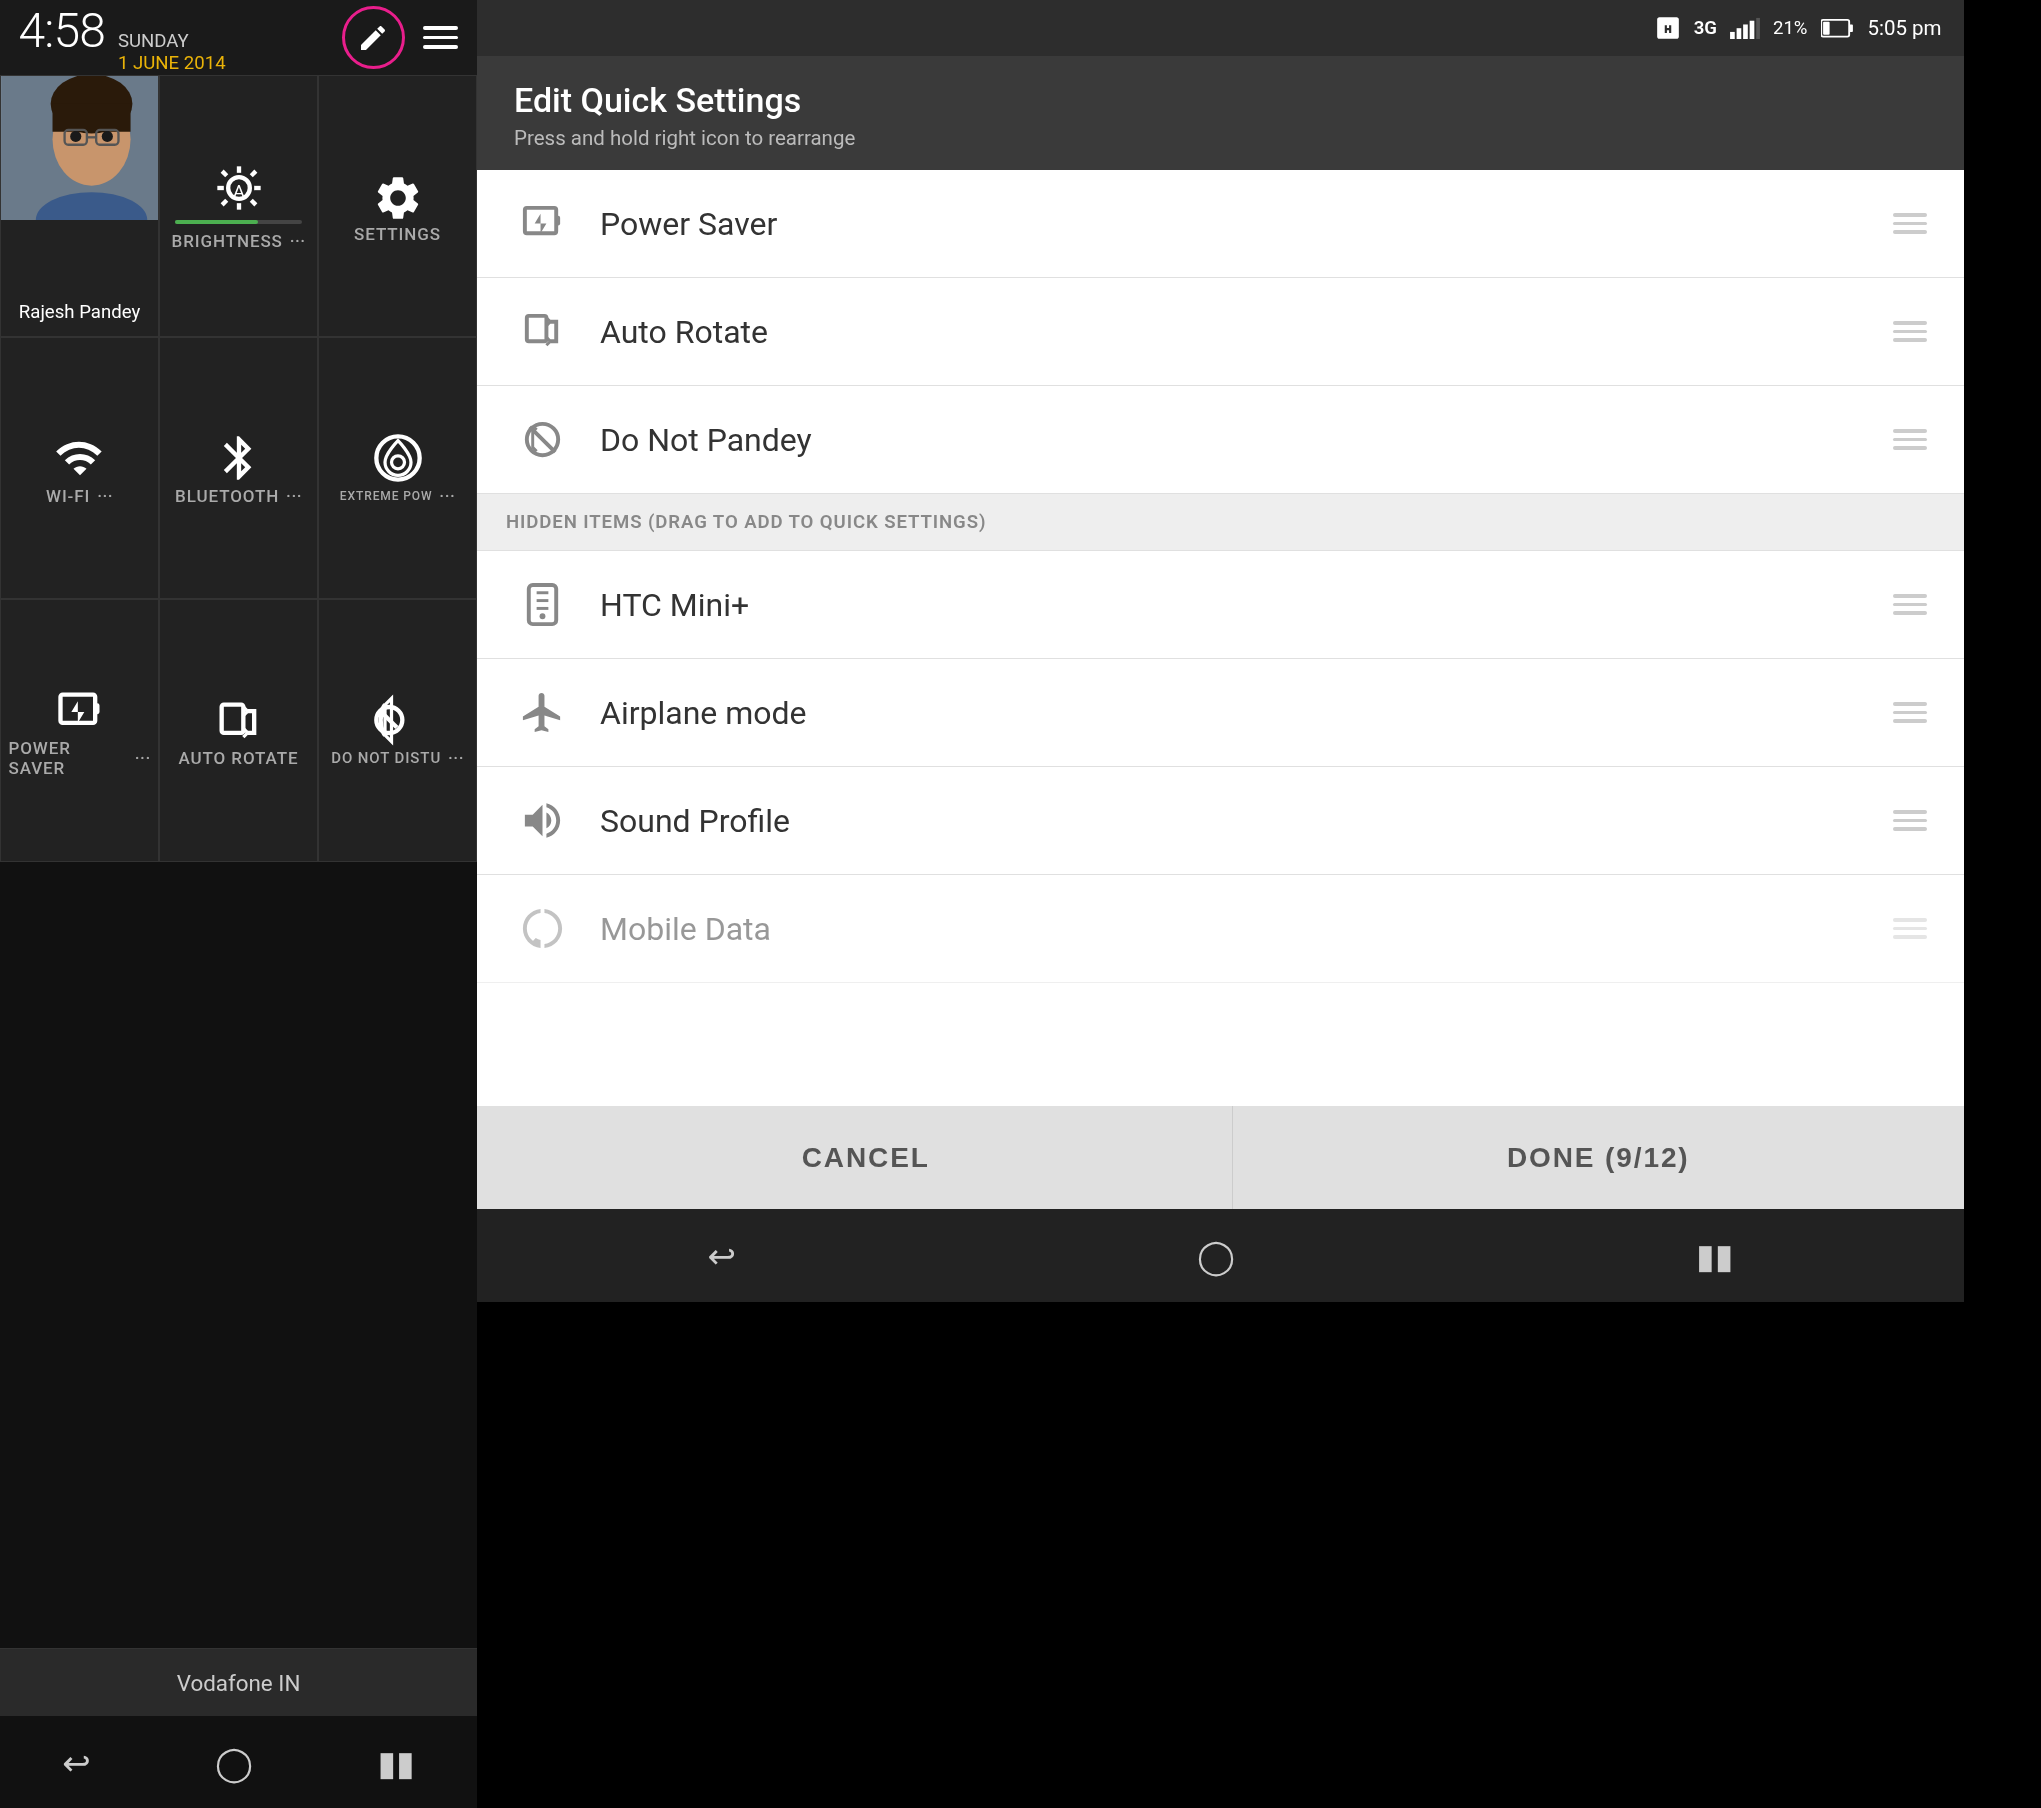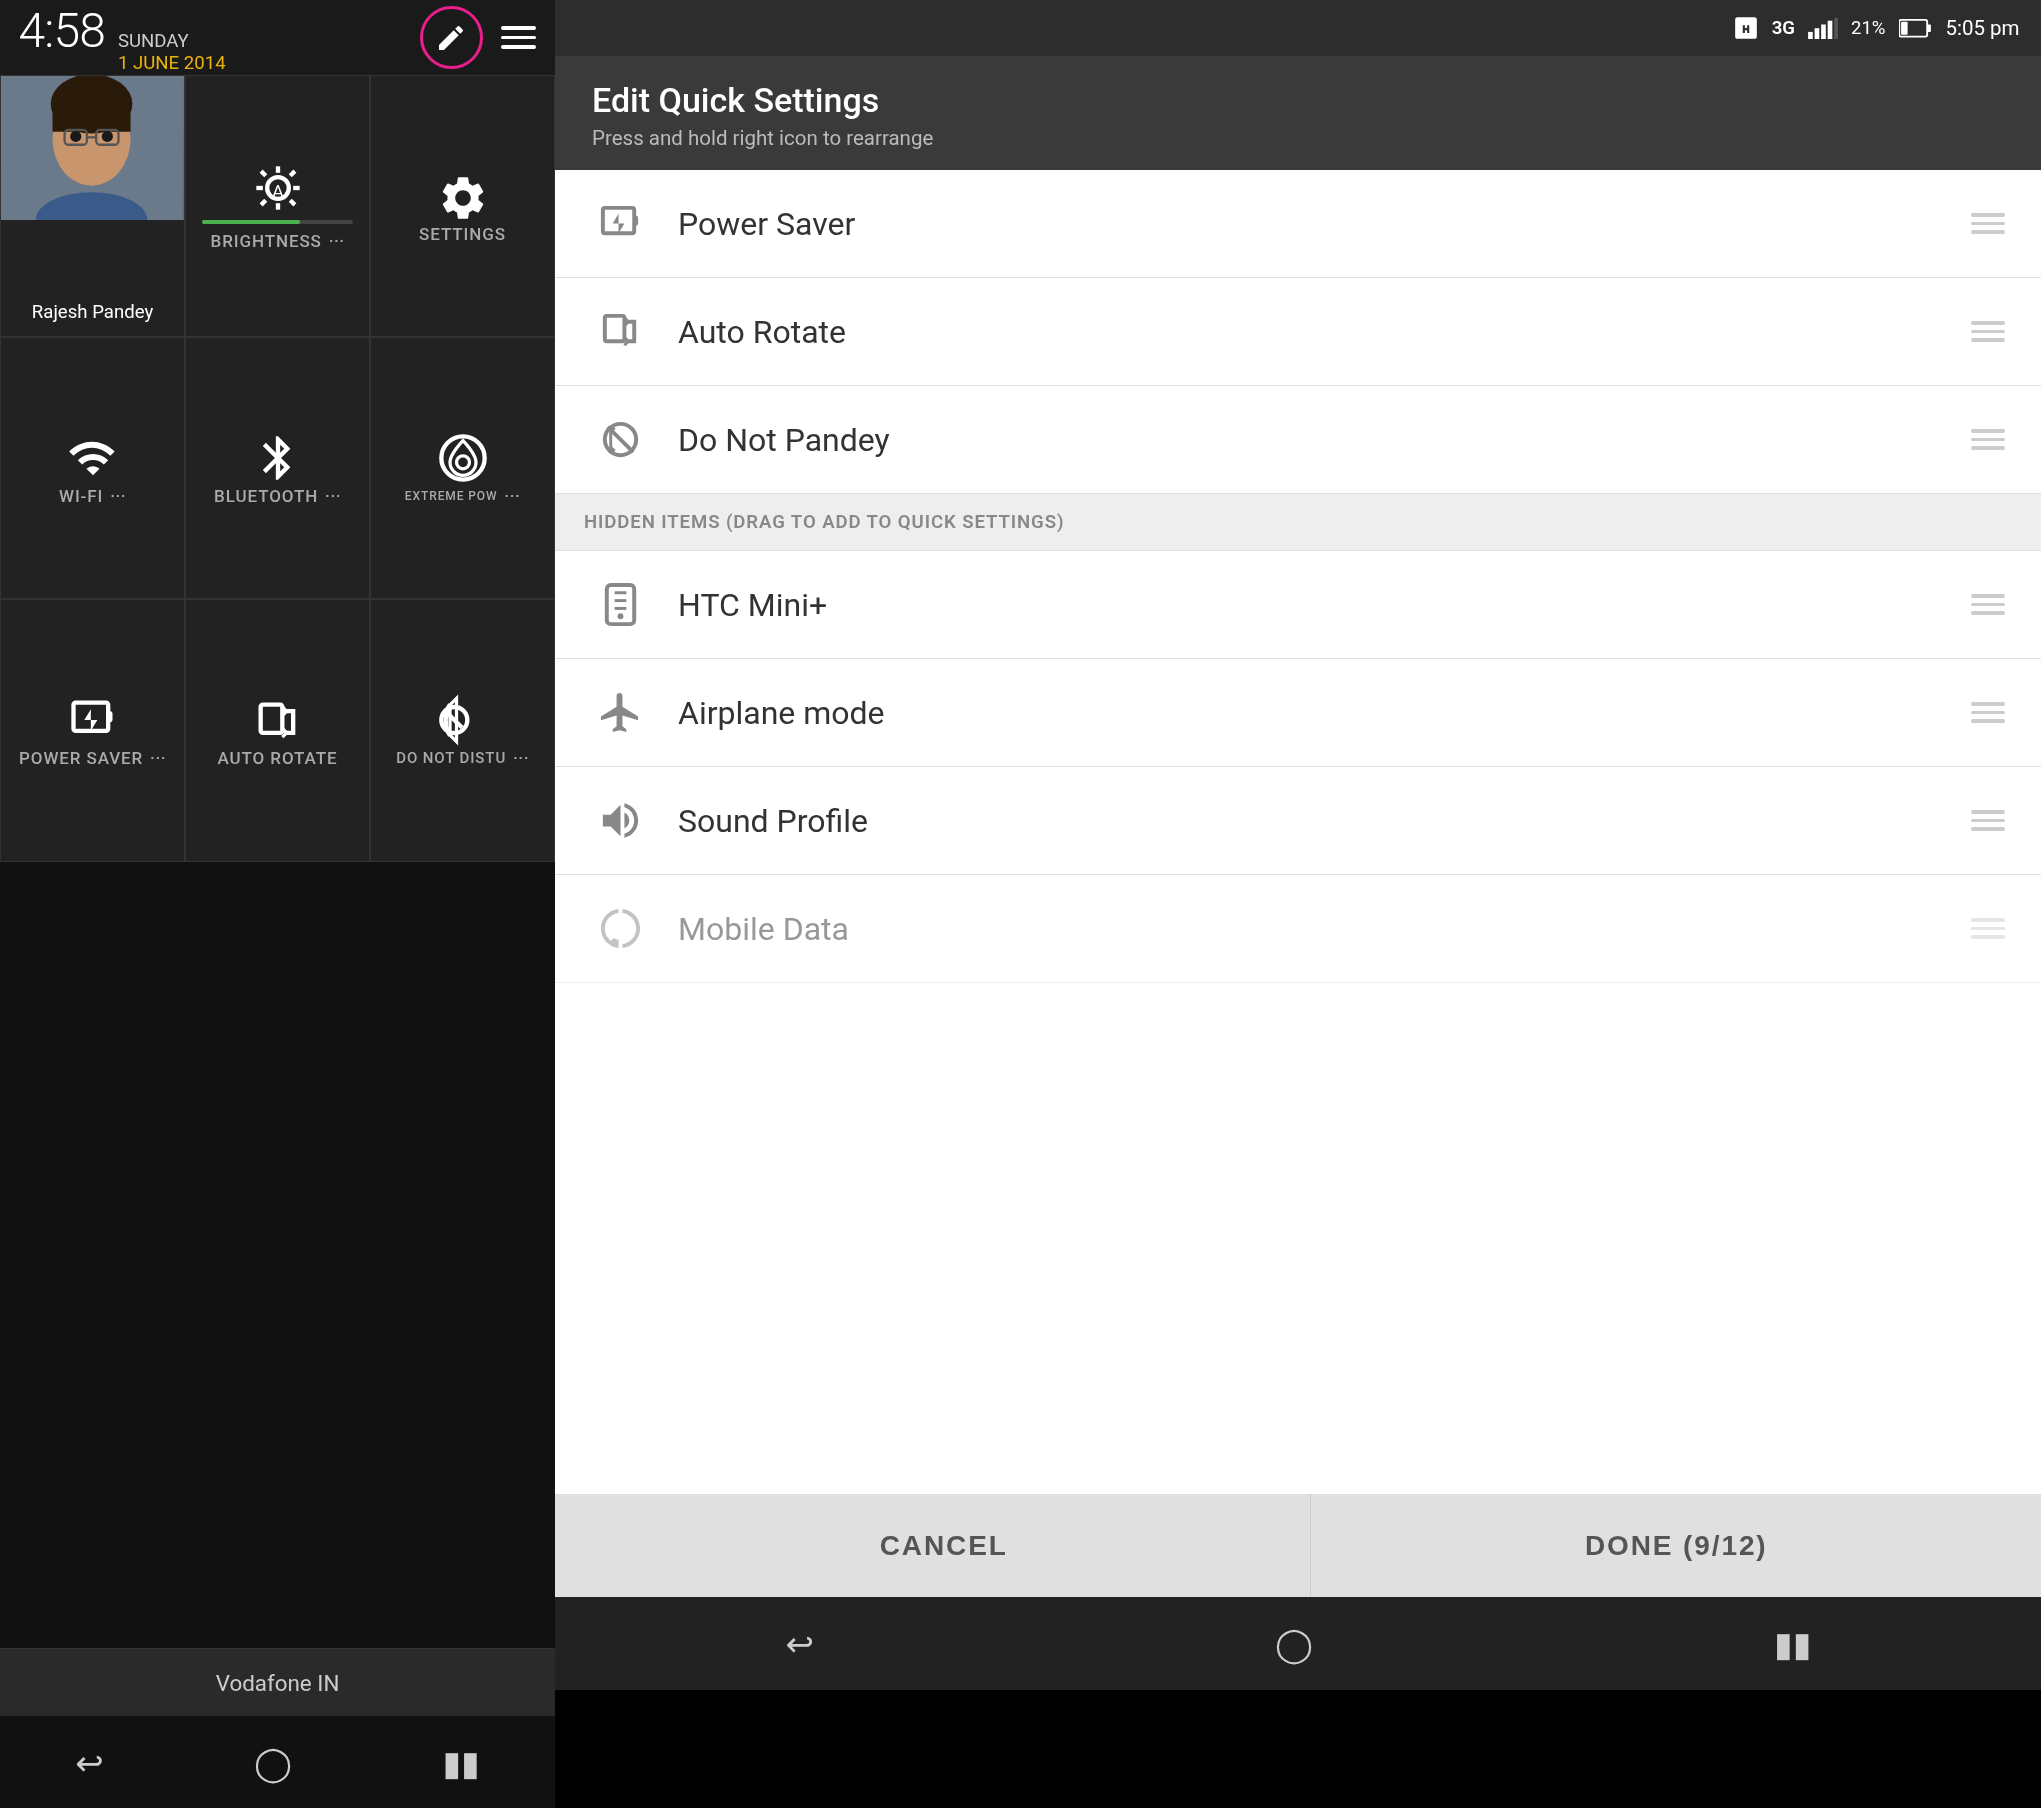--- a/index.html
+++ b/index.html
@@ -7,21 +7,21 @@
       width: 2042px;
       height: 1809px;
       display: flex;
       font-family: 'Roboto', Arial, sans-serif;
       overflow: hidden;
       background: #000;
     }
 
     
     .left-panel {
-      width: 555px;
+      width: 477px;
       height: 1809px;
       background: #1a1a1a;
       display: flex;
       flex-direction: column;
     }
 
     .status-bar-left {
       display: flex;
       align-items: center;
       justify-content: space-between;
@@ -182,21 +182,21 @@
     }
 
     .nav-icon {
       font-size: 34px;
       color: #ccc;
     }
 
     
     .right-panel {
       width: 1487px;
-      height: 1690px;
+      height: 1302px;
       background: #f5f5f5;
       display: flex;
       flex-direction: column;
     }
 
     .right-status-bar {
       background: #2d2d2d;
       height: 56px;
       display: flex;
       align-items: center;

